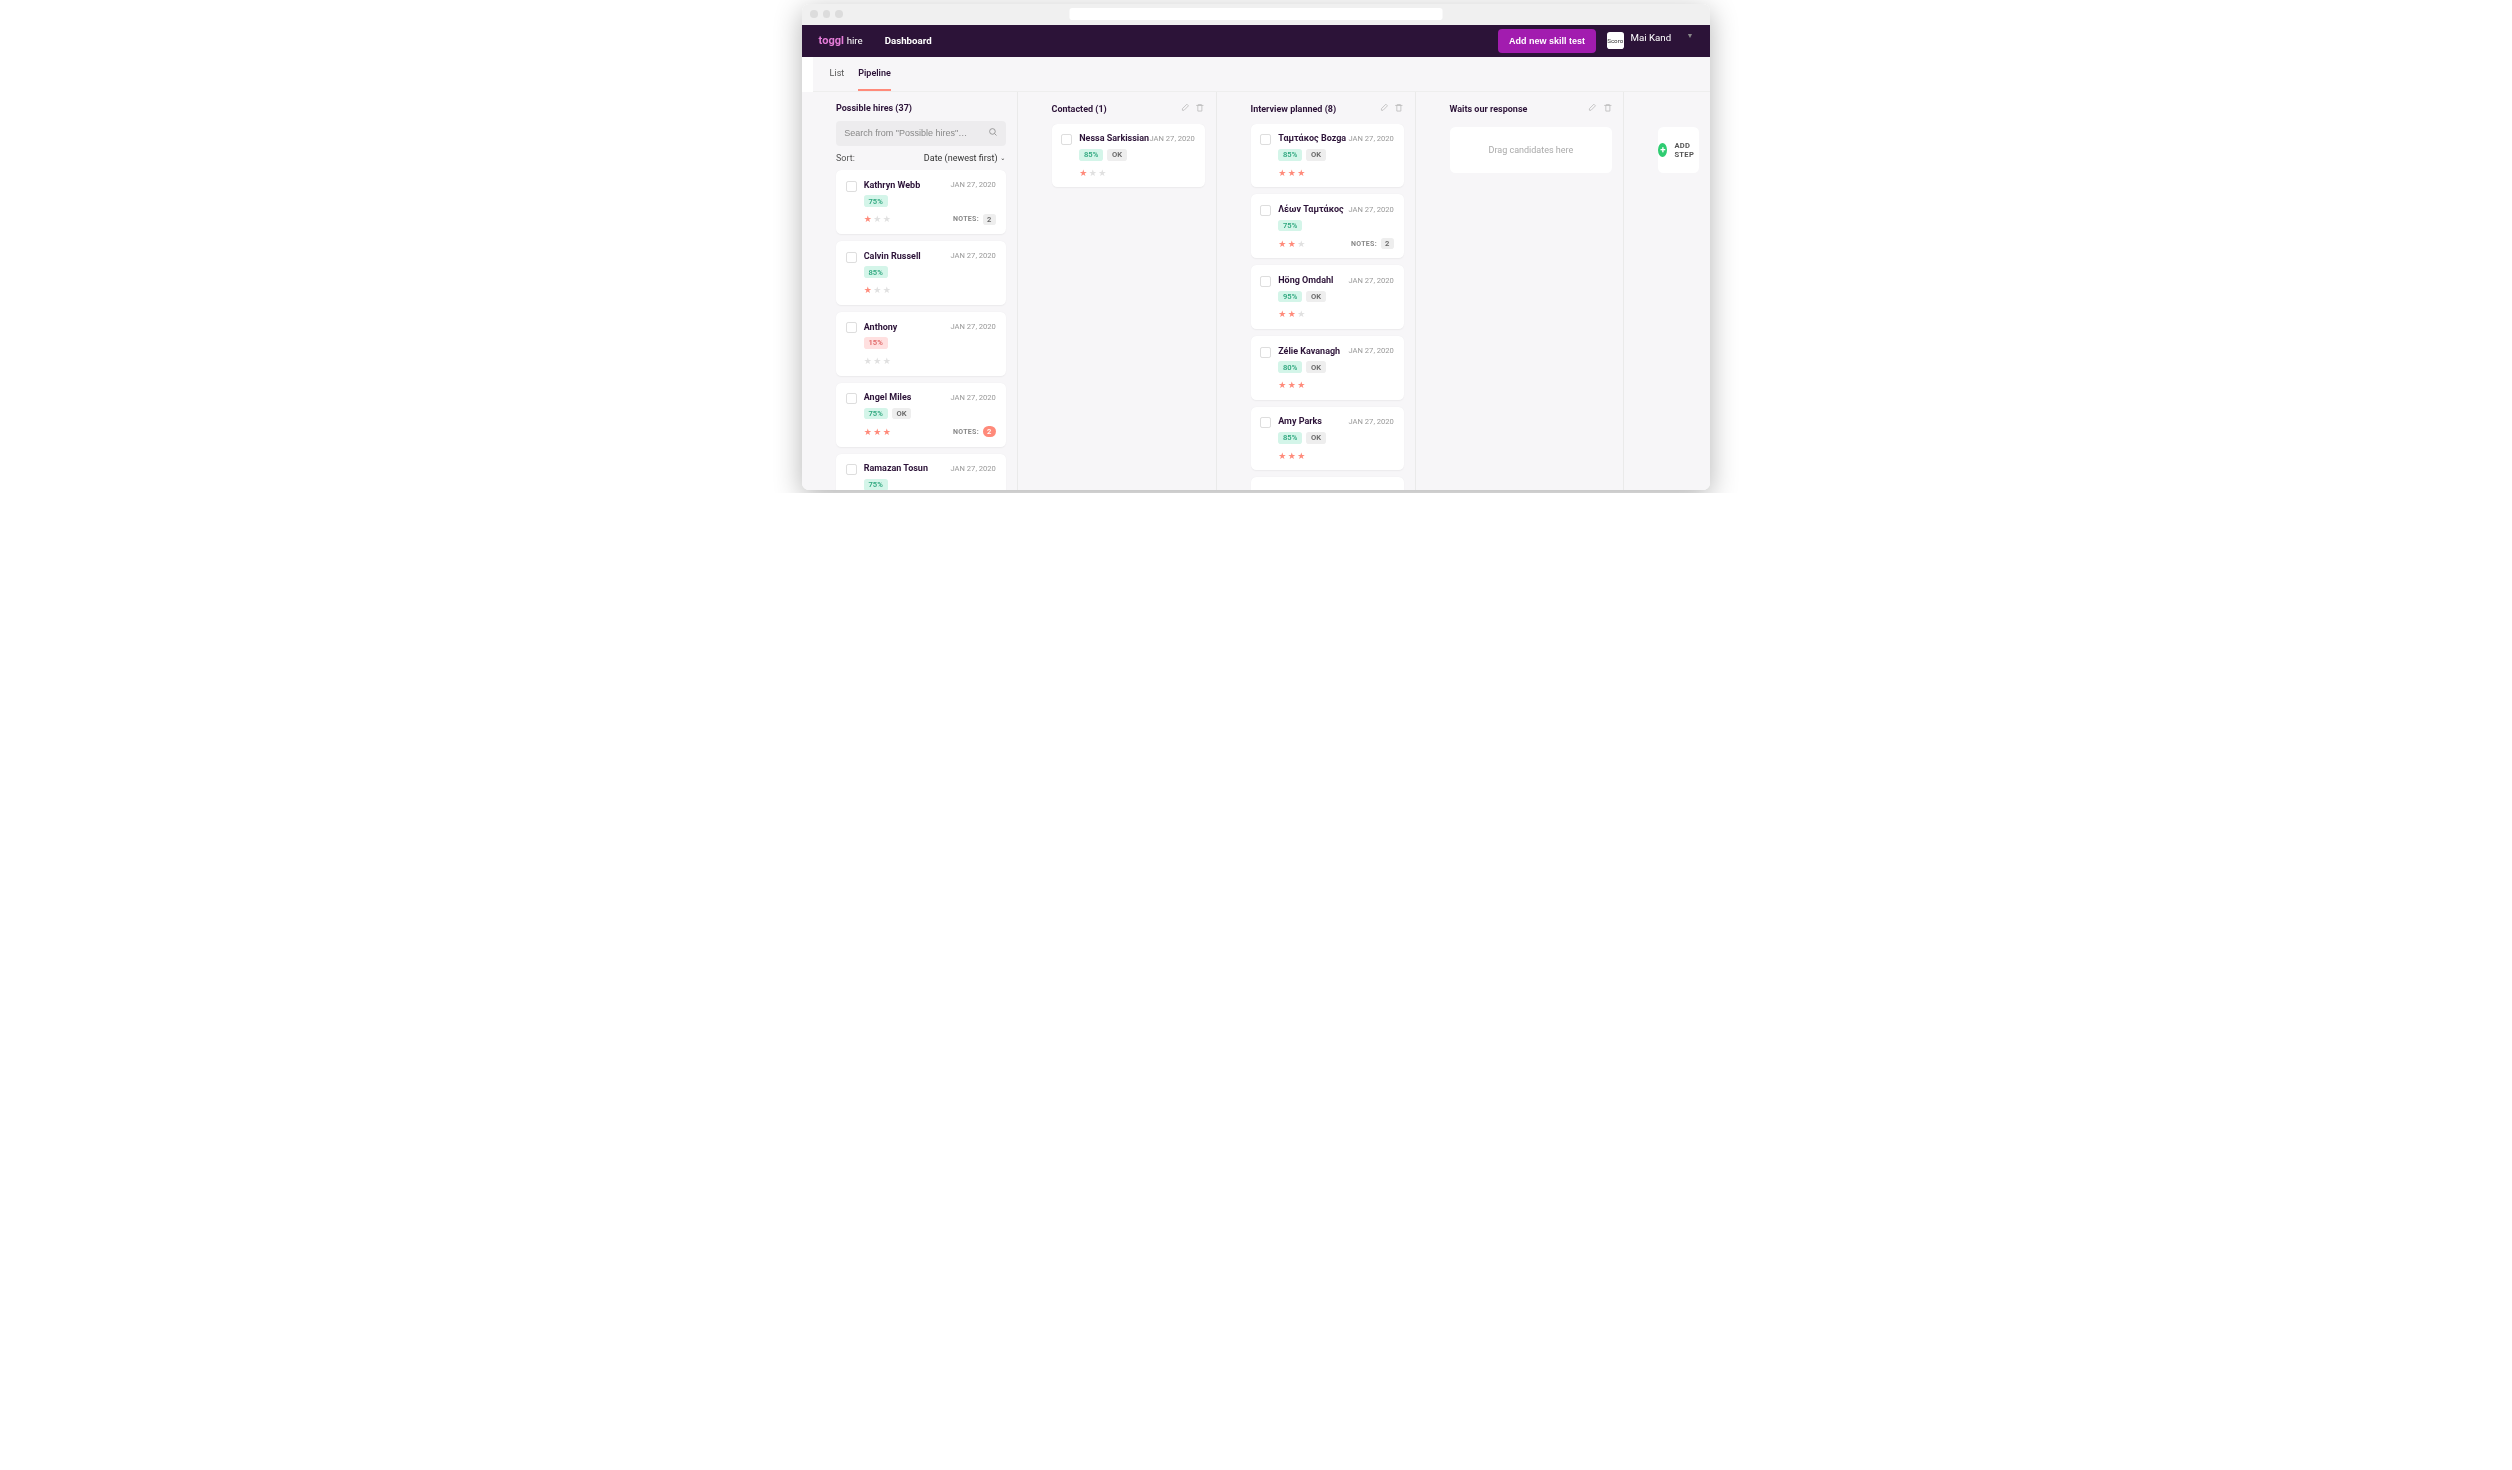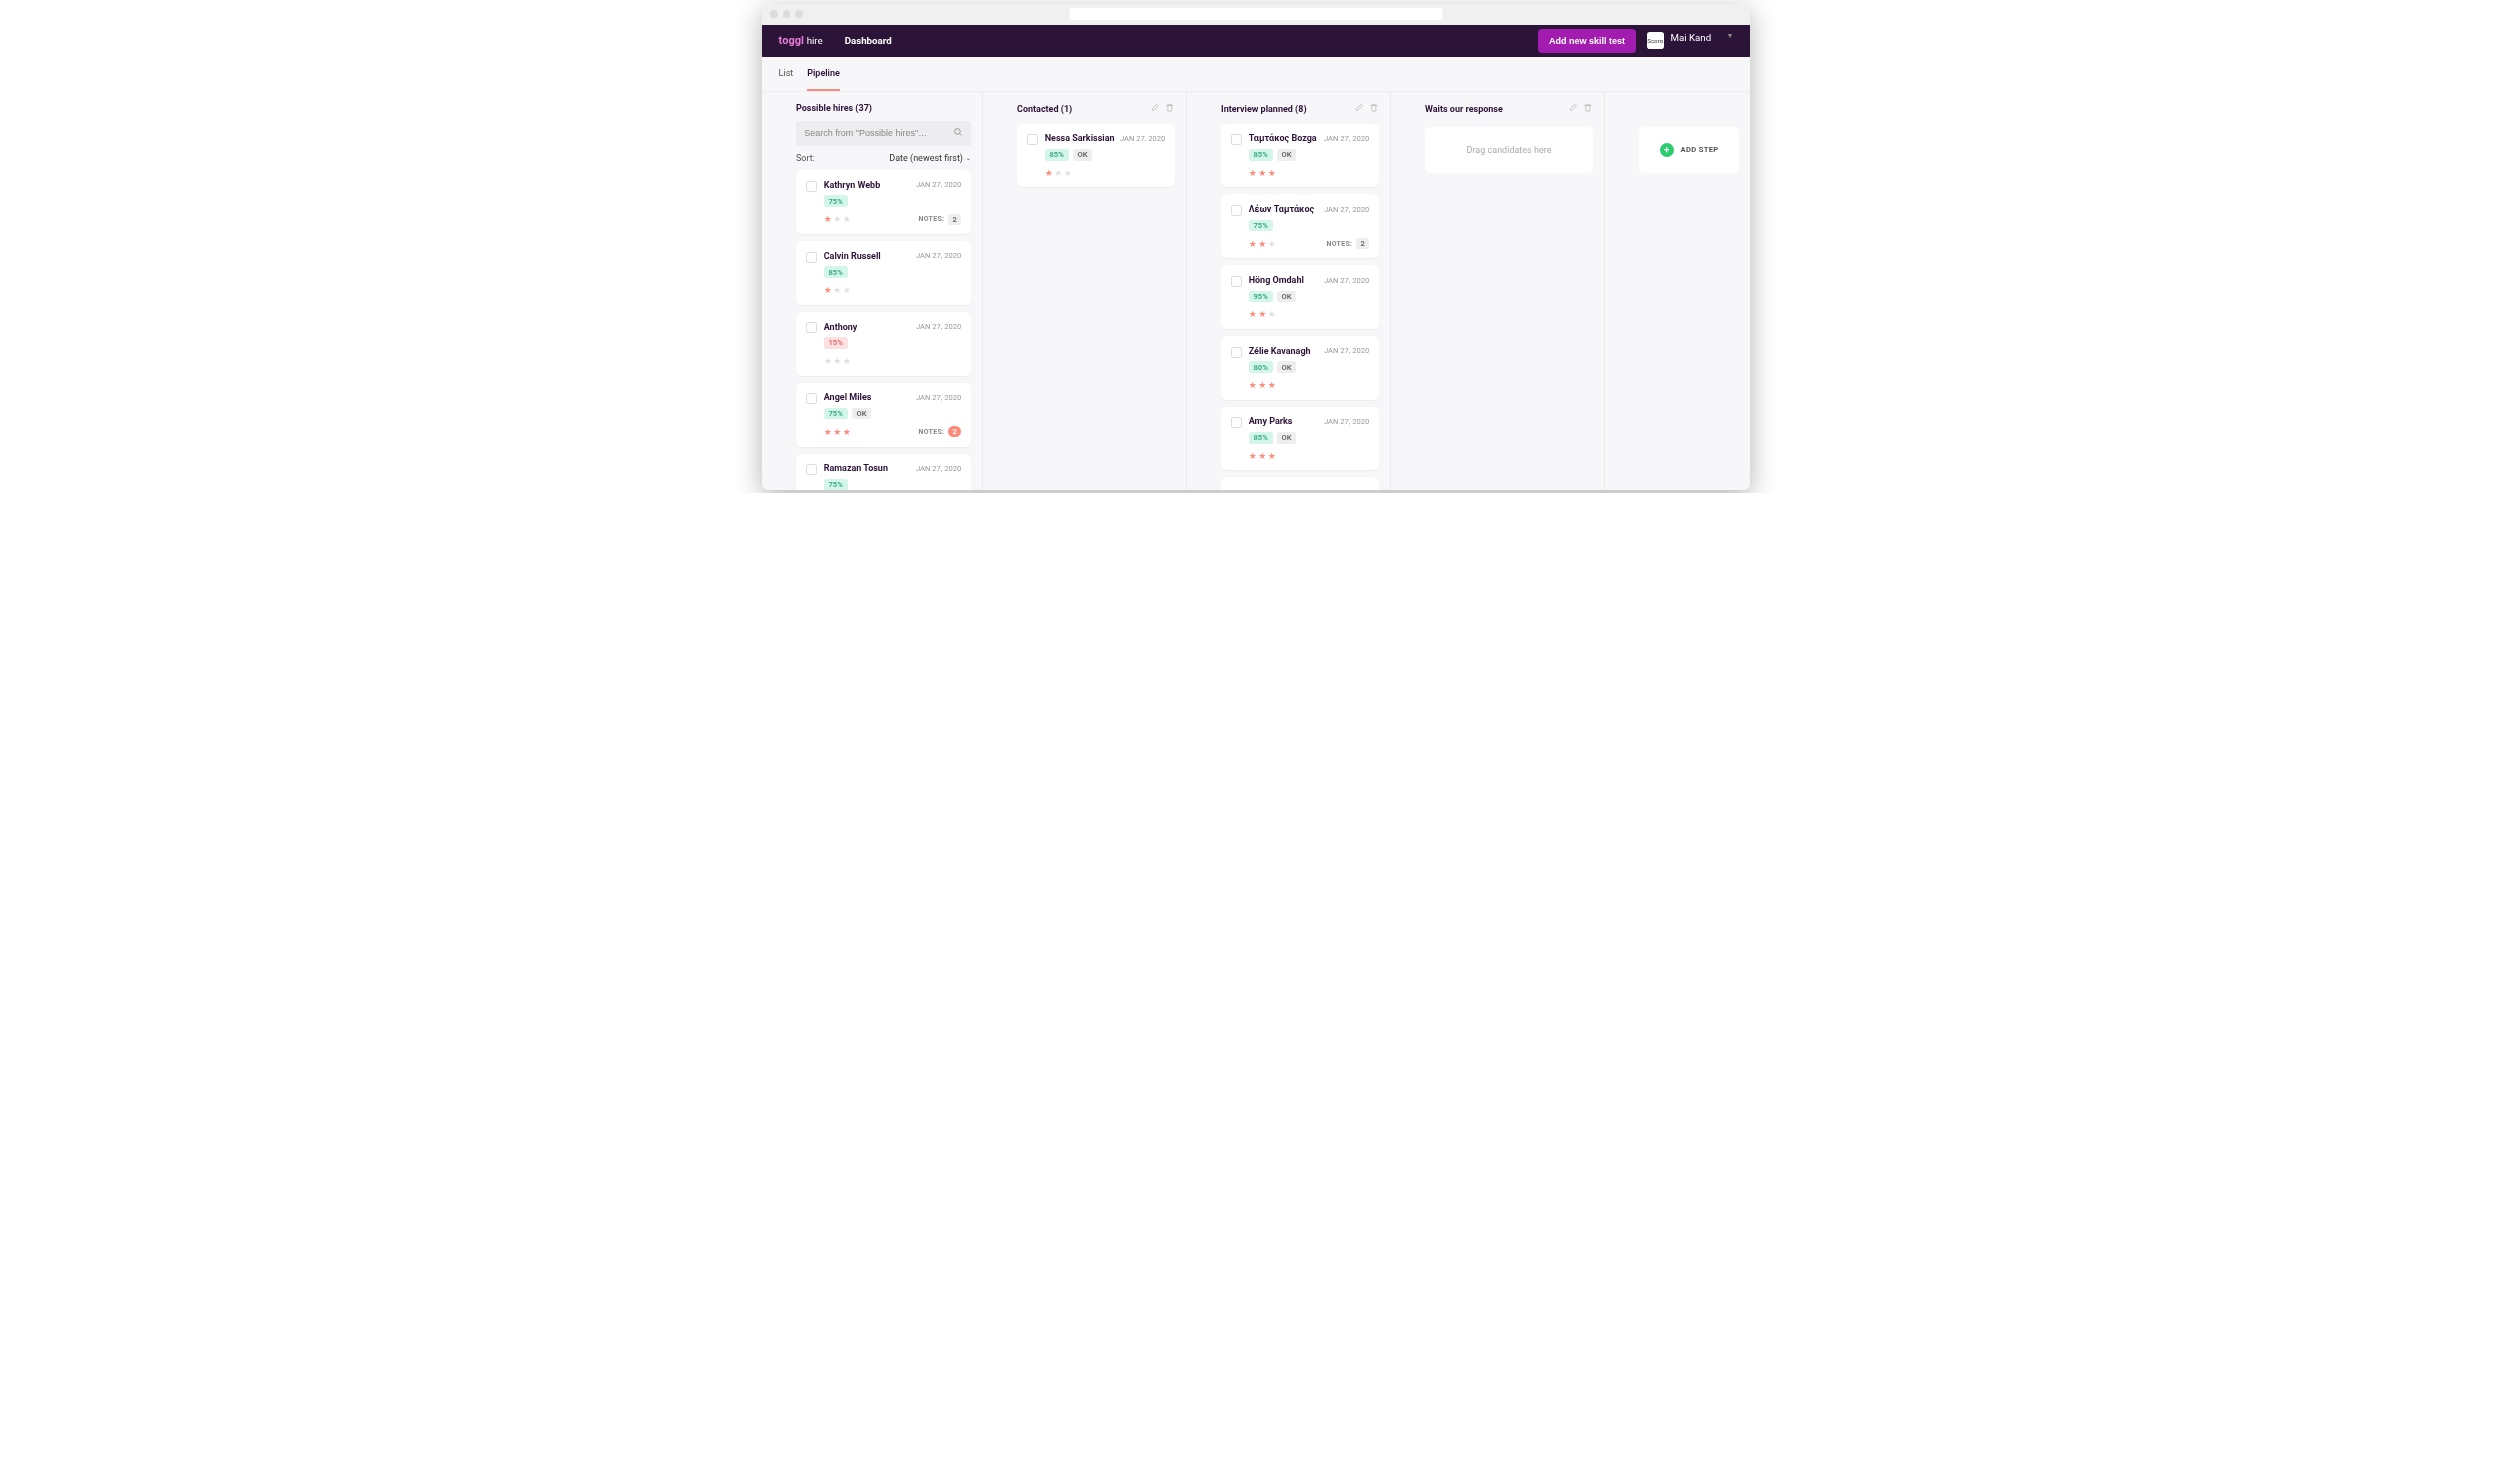--- a/index.html
+++ b/index.html
@@ -1,19 +1,19 @@
 <!DOCTYPE html>
 <html style="font-size:11px"><head>
 <meta charset="utf-8">
 <style>
 * { margin: 0; padding: 0; box-sizing: border-box; }
 body { font-family: -apple-system, BlinkMacSystemFont, "Segoe UI", Roboto, sans-serif; background: #fff; }
 
 .browser-window {
-  width: 988px;
+  width: 908px;
   margin: 3.5px auto;
   border-radius: 7px;
   overflow: hidden;
   box-shadow: 0 7px 28px rgba(0,0,0,0.3);
   background: #fff;
 }
 
 .browser-chrome { background: #f0f0f0; height: 21px; display: flex; align-items: center; padding: 0 8.3px; position: relative; }
 .dots { display: flex; gap: 4.8px; }
 .dot { width: 7.6px; height: 7.6px; border-radius: 50%; background: #dcdcdc; }
@@ -31,21 +31,21 @@
 .avatar { width: 16.6px; height: 16.6px; border-radius: 2.8px; background: #fff; display: flex; align-items: center; justify-content: center; font-size: 6.2px; color: #333; }
 .user-name { font-size: 9.7px; color: #fff; }
 .chevron-down { color: #888; font-size: 7px; margin-left: 8.3px; }
 
 .page-header { padding: 16.6px 16.6px 0 16.6px; border-bottom: 0.7px solid #eee; }
 .page-title { font-size: 18px; font-weight: 700; color: #2c1338; margin-bottom: 12.4px; }
 .tabs { display: flex; gap: 14px; }
 .tab { font-size: 9.7px; color: #555; padding-bottom: 9.7px; cursor: pointer; }
 .tab.active { color: #2c1338; font-weight: 600; border-bottom: 2.1px solid #ff8a7a; }
 
-.subtabs { background: #f7f6f8; padding: 0 16.6px; border-bottom: 0.7px solid #eee; display: flex; gap: 14px; }
+.subtabs { background: #f7f6f8; padding: 0 16.6px; border-bottom: 0.7px solid #eee; display: flex; gap: 14px; margin-left: 11px; }
 .subtab { font-size: 9px; color: #555; padding: 11px 0; cursor: pointer; }
 .subtab.active { color: #2c1338; font-weight: 600; border-bottom: 2.1px solid #ff8a7a; }
 
 .board { display: flex; background: #f7f6f8; height: 398px; }
 .column { border-right: 0.7px solid #eaeaea; display: flex; flex-direction: column; padding-left: 23px; }
 .col-possible { width: 221px; }
 .col-contacted { width: 204px; }
 .col-interview { width: 204px; }
 .col-waits { width: 214px; }
 .col-addstep { flex: 1; }

